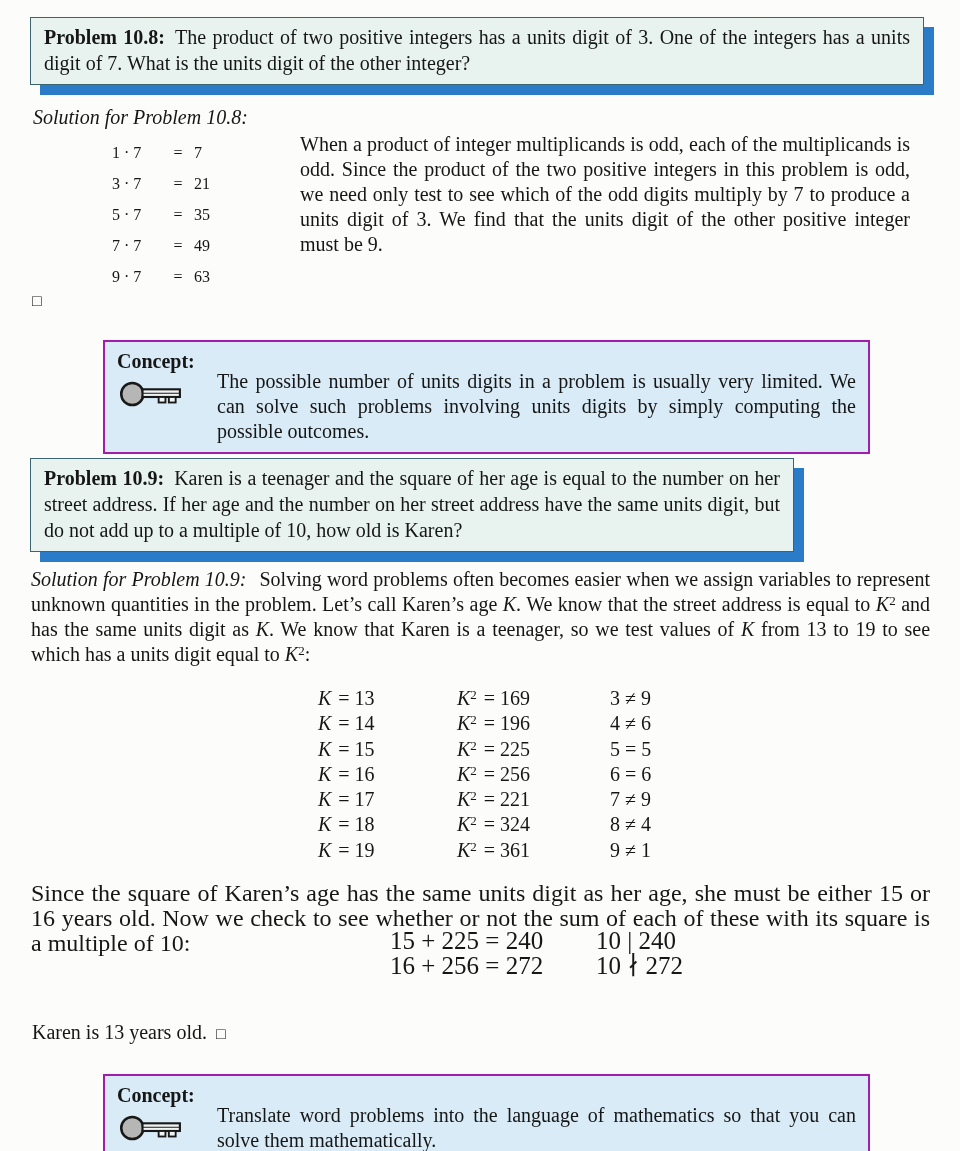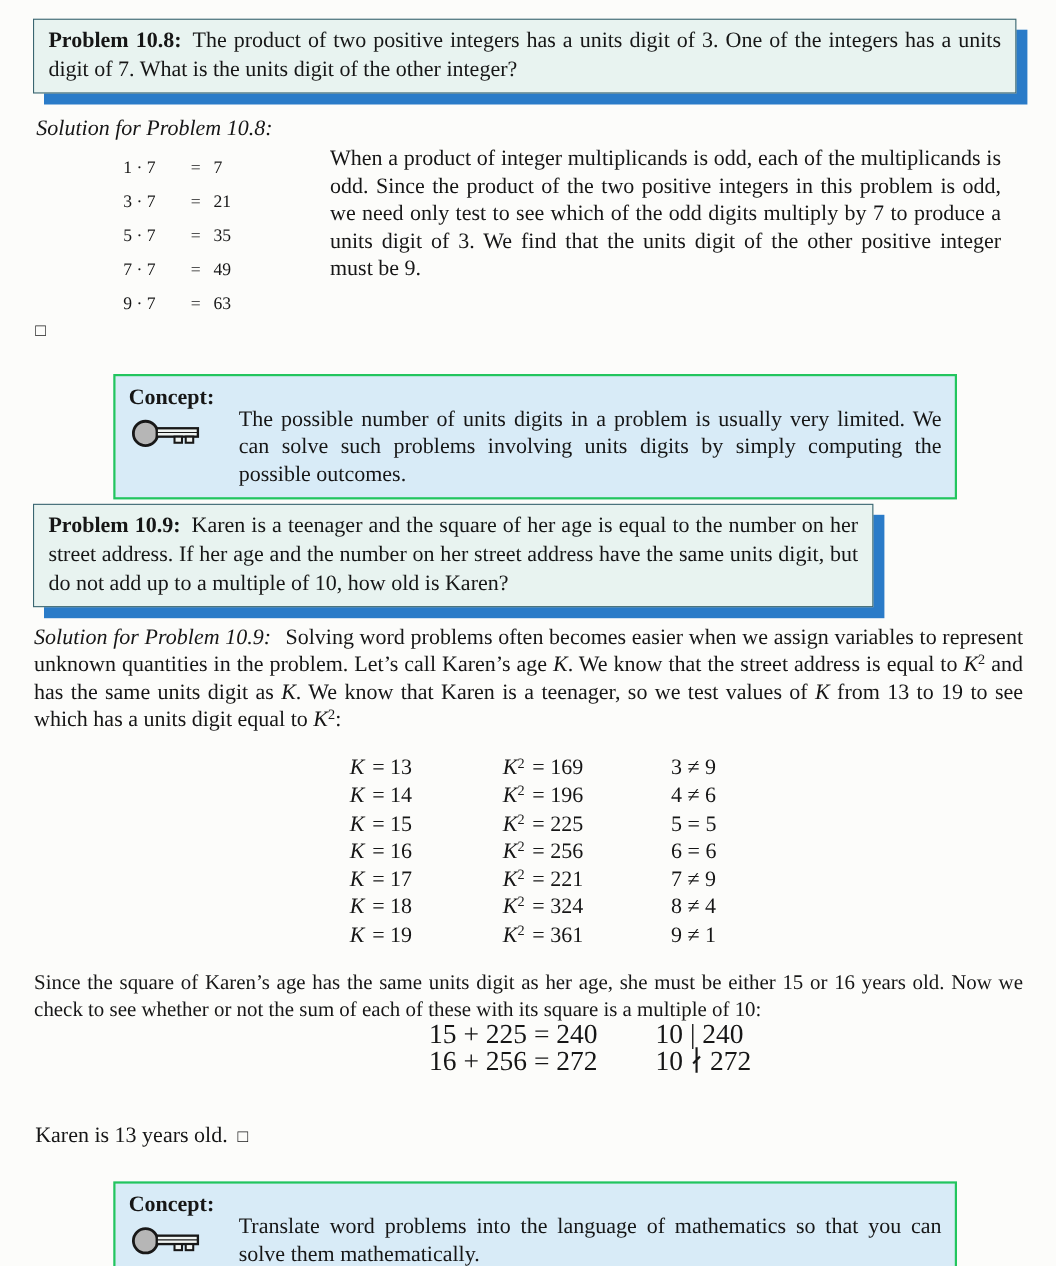--- a/index.html
+++ b/index.html
@@ -33,21 +33,21 @@
   .para98 {
     position:absolute; left:300px; top:132px; width:610px;
     font-size:20px; line-height:25px; text-align:justify;
   }
   .qed { font-size:16px; }
   #qed1 { position:absolute; left:32px; top:292px; }
 
   
   .concept-box {
     position:absolute; box-sizing:border-box;
-    background:#d8ebf7; border:2px solid #22c55e;
+    background:#d8ebf7; border:2px solid #a21caf;
     display:flex; padding:7px 12px 8px 12px;
     font-size:20px; line-height:25px;
   }
   #concept1 { left:103px; top:340px;  width:767px; min-height:88px; }
   #concept2 { left:103px; top:1074px; width:767px; min-height:58px; }
   .concept-left { flex:0 0 100px; }
   .concept-label { font-weight:bold; }
   .key-icon { margin-top:3px; margin-left:1px; display:block; }
   .concept-text { flex:1; text-align:justify;margin-top:20px; }
 
@@ -62,21 +62,21 @@
 
   .k-table {
     position:absolute; left:318px; top:686px;
     display:grid; grid-template-columns:139px 153px auto;
     font-size:20px; line-height:25.3px;
   }
   .kcell { display:flex; gap:7px; }
 
   .since-para {
     position:absolute; left:31px; top:881px; width:899px;
-    font-size:19px; line-height:25px; text-align:justify;
+    font-size:24px; line-height:25px; text-align:justify;
   }
   .sums {
     position:absolute; left:350px; top:928px;
     display:grid; grid-template-columns:206px auto;
     font-size:25px; line-height:25px;margin-left:40px;
   }
   .karen-line { position:absolute; left:32px; top:1021px; font-size:20px; }
   .karen-line .qed { margin-left:9px; }
 </style>
 </head>

